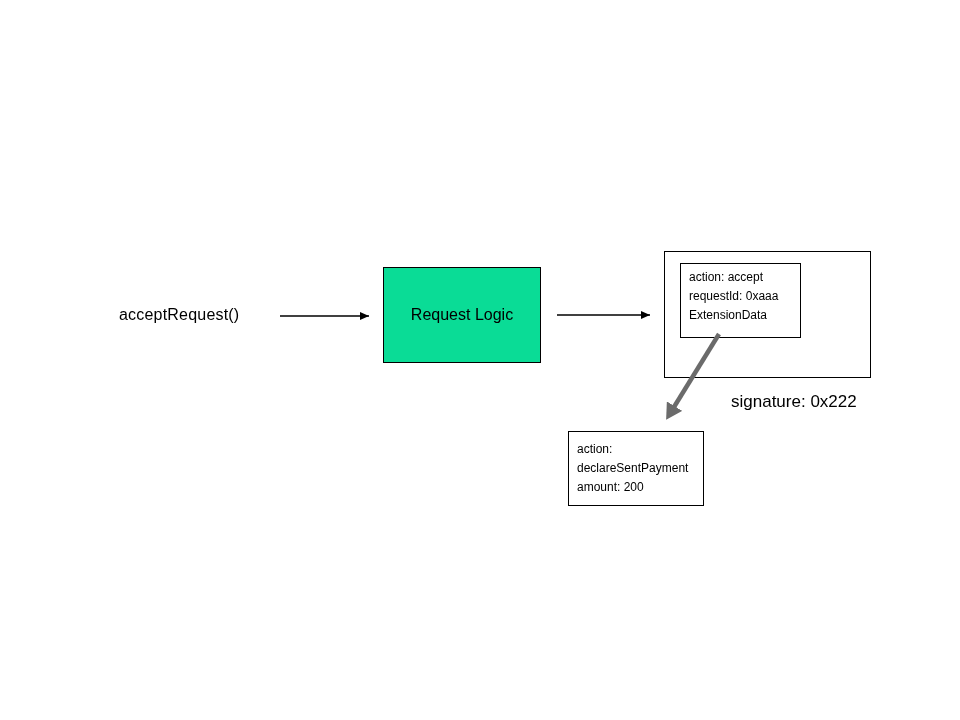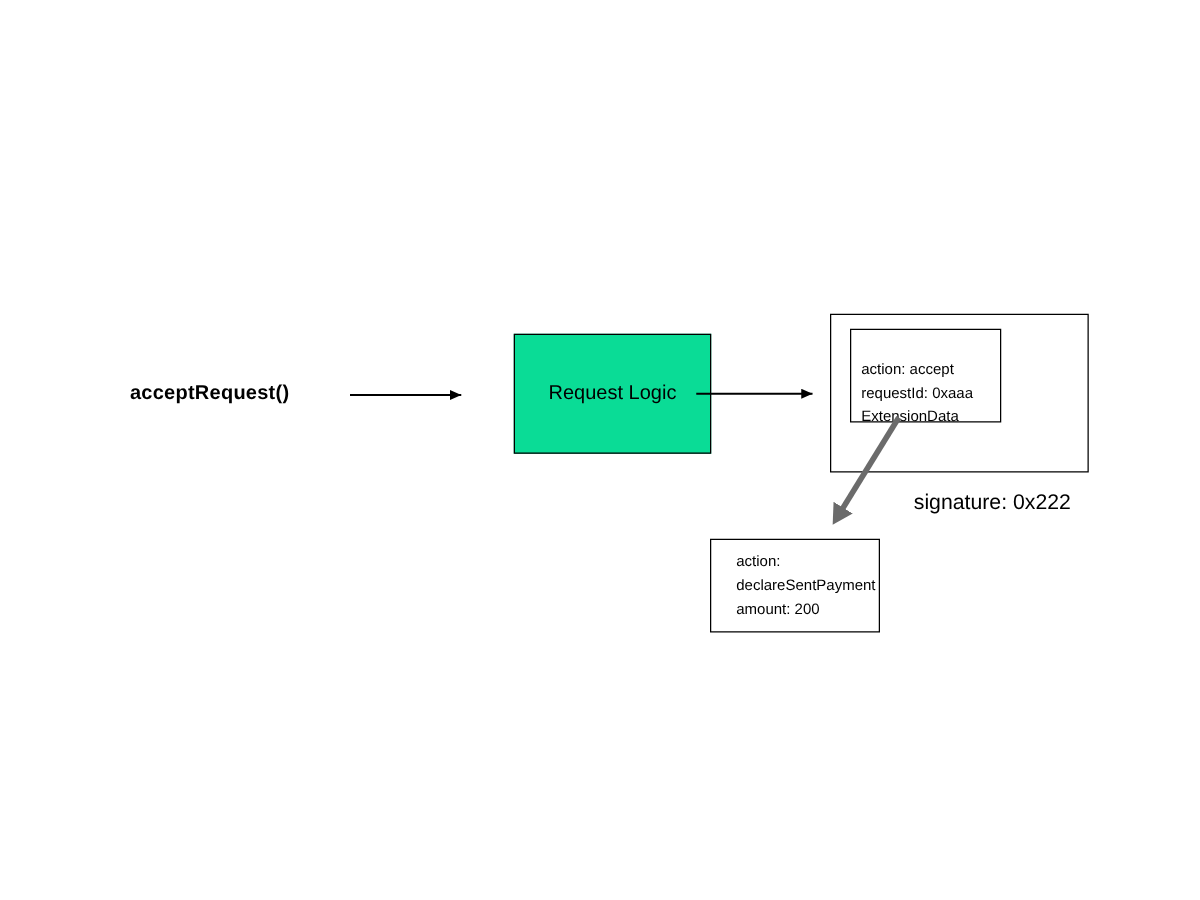--- a/index.html
+++ b/index.html
@@ -16,71 +16,69 @@
     position: relative;
     width: 960px;
     height: 720px;
     background: var(--bg);
     overflow: hidden;
   }
 
   .label { position: absolute; white-space: nowrap; }
 
   .caller-label {
-    left: 104px; top: 306px;
+    left: 119px; top: 306px;
     font-size: 16px;
     letter-spacing: 0.2px;
-    font-weight: bold;
   }
 
   .logic-box {
     position: absolute;
     left: 383px; top: 267px;
     width: 158px; height: 96px;
     background: var(--green);
     border: 1.5px solid var(--ink);
     display: flex;
     align-items: center;
     justify-content: center;
     font-size: 16px;
-    margin-left: 28px;
   }
 
   .signed-box {
     position: absolute;
     left: 664px; top: 251px;
     width: 207px; height: 127px;
     border: 1.5px solid var(--ink);
     background: var(--bg);
   }
 
   .payload-box {
     position: absolute;
     left: 680px; top: 263px;
     width: 121px; height: 75px;
     border: 1px solid var(--ink);
     background: var(--bg);
-    padding: 22px 4px 0 8px;
+    padding: 4px 4px 0 8px;
     font-size: 12px;
     line-height: 19px;
   }
 
   .signature-label {
     left: 731px; top: 346px;
     font-size: 17px;
     margin-top: 46px;
   }
 
   .payment-box {
     position: absolute;
     left: 568px; top: 431px;
     width: 136px; height: 75px;
     border: 1px solid var(--ink);
     background: var(--bg);
-    padding: 8px 4px 0 20px;
+    padding: 8px 4px 0 8px;
     font-size: 12px;
     line-height: 19px;
   }
 
   .arrows {
     position: absolute;
     left: 0; top: 0;
     width: 960px; height: 720px;
     pointer-events: none;
   }

